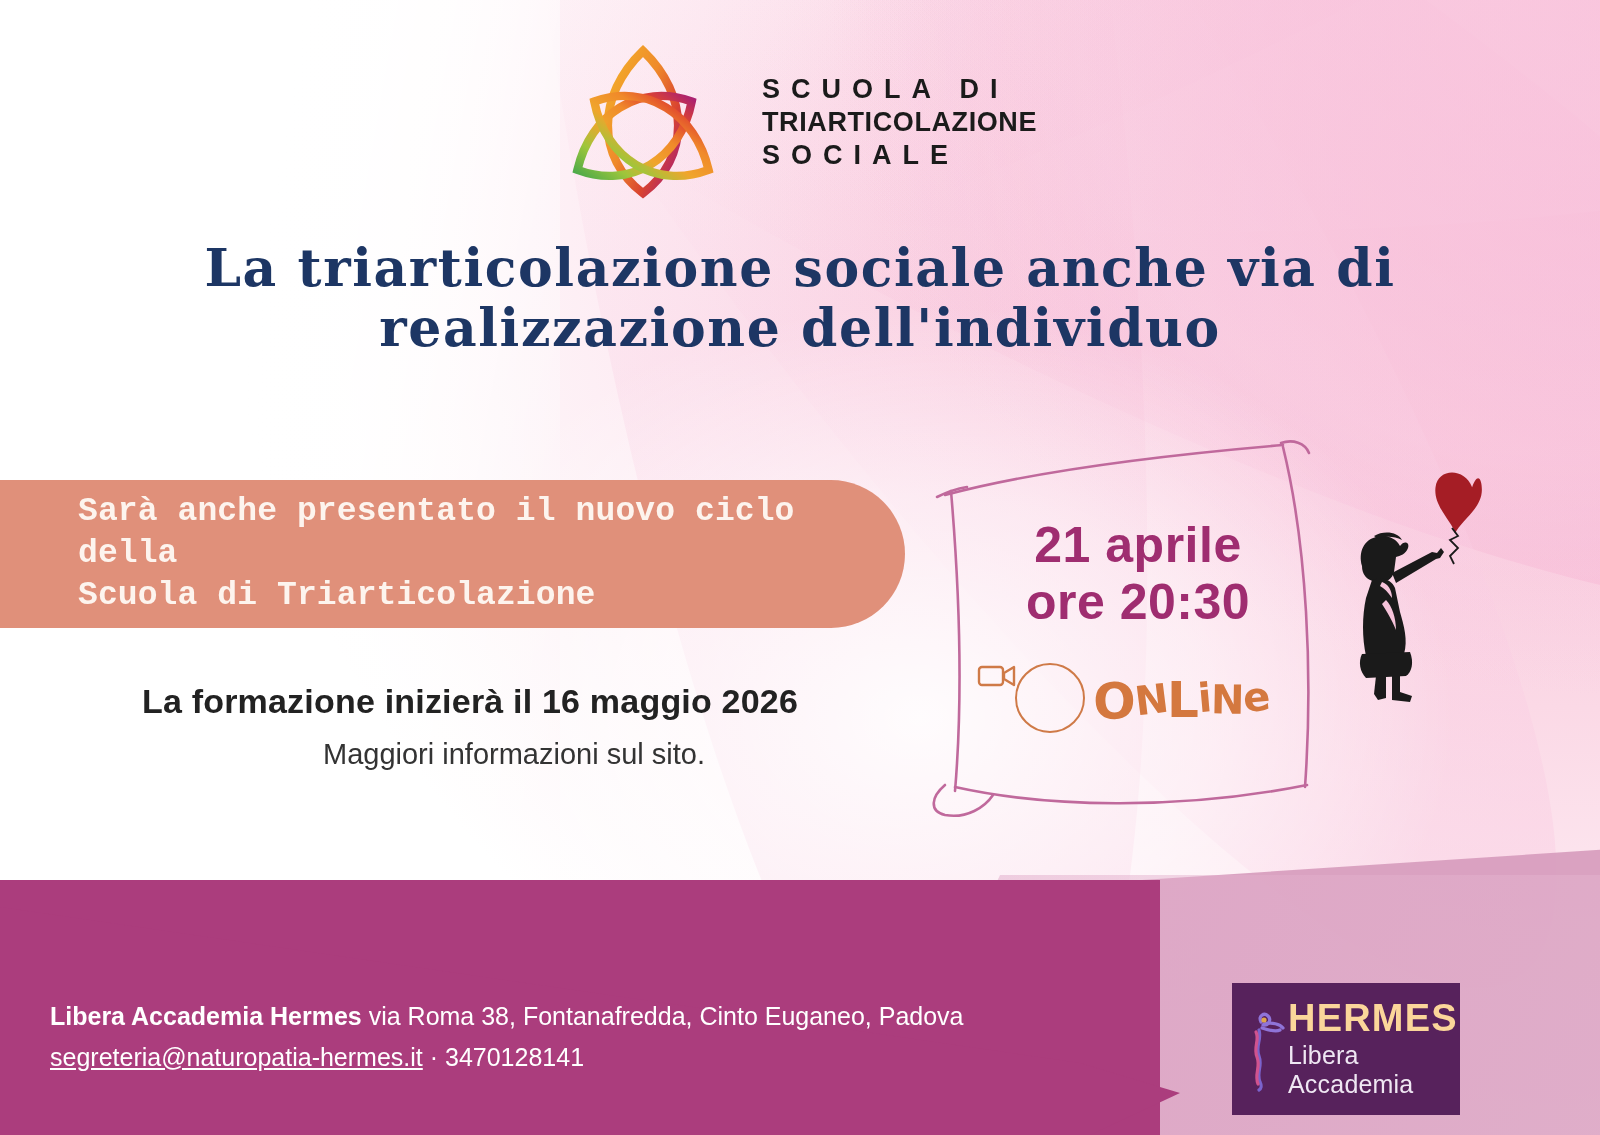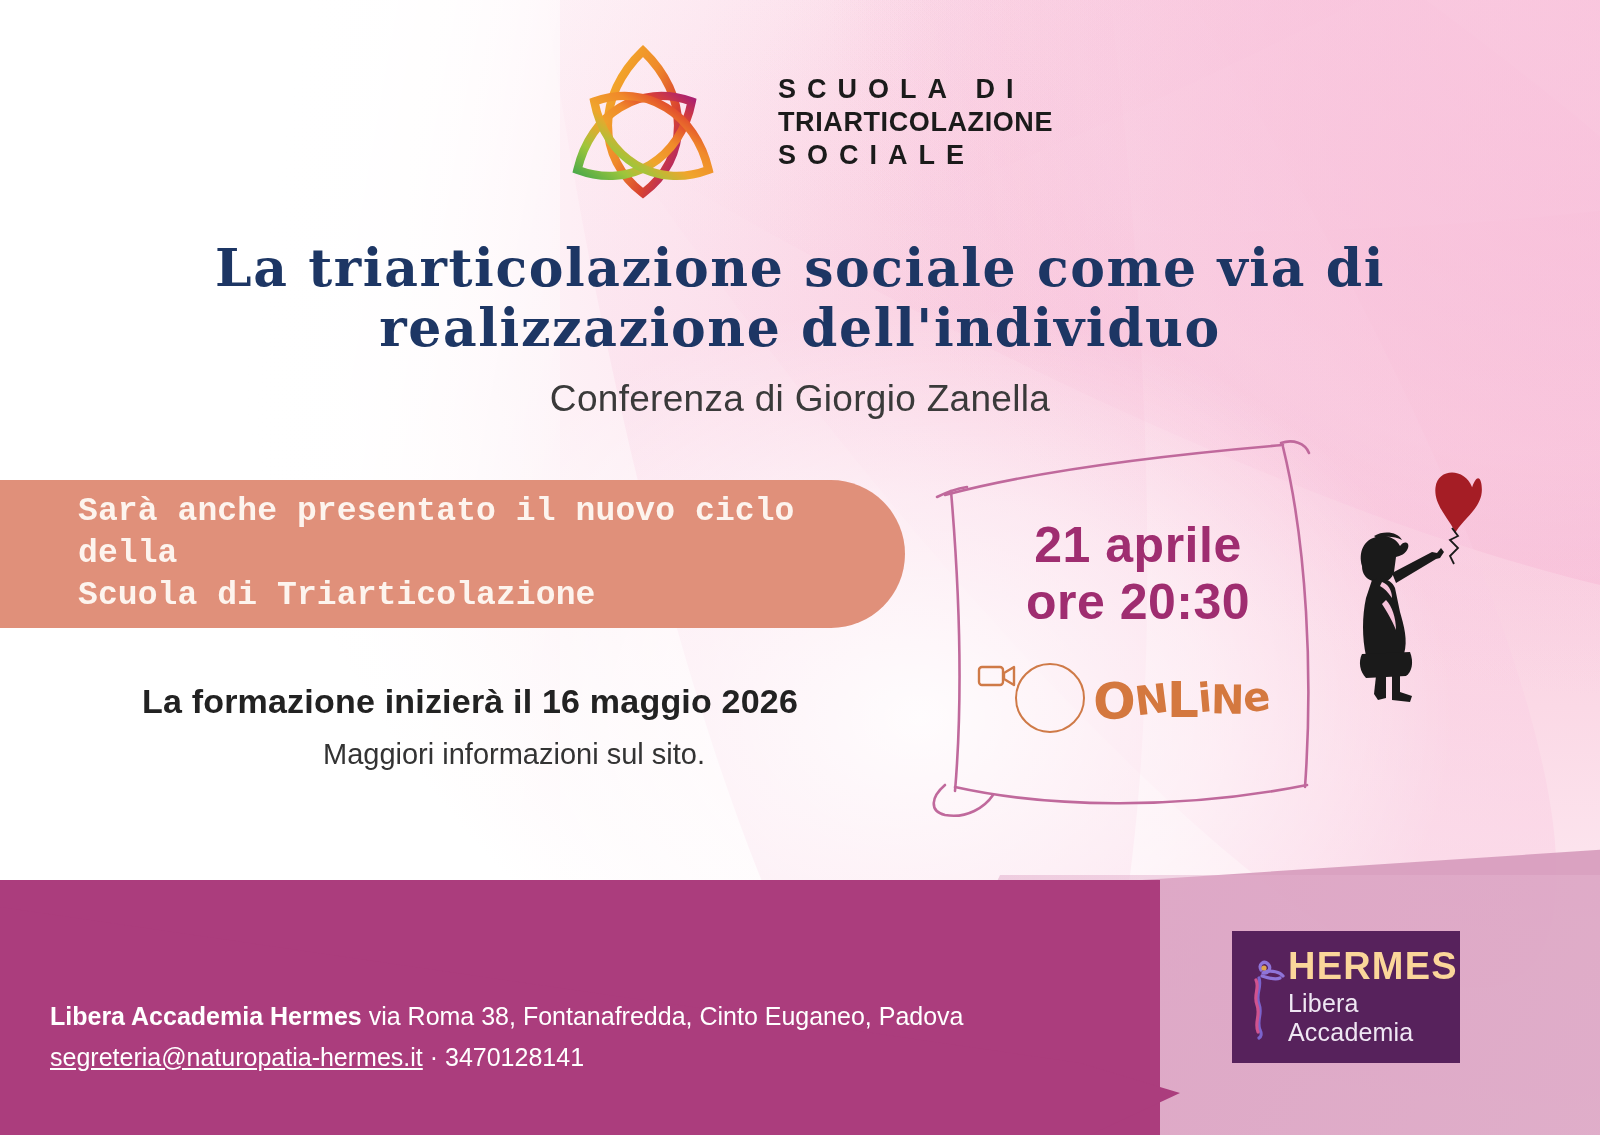--- a/index.html
+++ b/index.html
@@ -66,21 +66,21 @@
     position:absolute;left:0;bottom:0;width:1180px;height:300px;
     background:#ab3d7d;
     clip-path:polygon(0 100%, 0 24%, 1080px 76%, 1180px 86%, 1090px 100%);
   }
   .foot-dark-b{
     position:absolute;left:0;bottom:0;width:1160px;height:255px;
     background:#ab3d7d;
   }
 
   
-  .logo-wrap{position:absolute;left:548px;top:30px;width:470px;height:185px;display:flex;align-items:center;gap:40px;}
+  .logo-wrap{position:absolute;left:548px;top:30px;width:470px;height:185px;display:flex;align-items:center;gap:24px;}
   .tri{width:190px;height:178px;flex:0 0 auto;}
   .logo-text{display:flex;flex-direction:column;justify-content:center;color:#1b1b1b;}
   .logo-l1,.logo-l3{font-size:27px;font-weight:700;letter-spacing:11px;line-height:1.22;}
   .logo-l2{font-size:27px;font-weight:700;letter-spacing:0.6px;line-height:1.22;}
 
   
   .title{
     position:absolute;left:60px;top:238px;width:1480px;
     text-align:center;
     color:#1d3664;
@@ -152,21 +152,21 @@
   .foot-text{
     position:absolute;left:50px;bottom:58px;width:1060px;
     color:#ffffff;font-size:25px;line-height:1.62;
   }
   .foot-text .b{font-weight:700;}
   .foot-text .u{text-decoration:underline;}
   .foot-text div{white-space:nowrap;}
 
   
   .hermes{
-    position:absolute;left:1232px;top:931px;width:228px;height:132px;
+    position:absolute;left:1232px;top:983px;width:228px;height:132px;
     background:#57225c;
     display:flex;align-items:center;padding-left:14px;box-sizing:border-box;
   }
   .hermes-sym{width:40px;height:86px;flex:0 0 auto;}
   .hermes-txt{margin-left:2px;display:flex;flex-direction:column;}
   .hermes-name{
     font-size:38px;font-weight:700;color:#fbd69a;letter-spacing:1.2px;line-height:1;
     font-family:"Liberation Sans",sans-serif;
   }
   .hermes-tag{font-size:25px;color:#efe7f3;letter-spacing:0.2px;margin-top:4px;}
@@ -221,24 +221,23 @@
       </g>
     </svg>
     <div class="logo-text">
       <div class="logo-l1">SCUOLA DI</div>
       <div class="logo-l2">TRIARTICOLAZIONE</div>
       <div class="logo-l3">SOCIALE</div>
     </div>
   </div>
 
   <div class="title">
-    <span>La triarticolazione sociale come via di</span>
+    <span>La triarticolazione sociale anche via di</span>
     <span>realizzazione dell'individuo</span>
   </div>
-  <div class="subtitle">Conferenza di Giorgio Zanella</div>
 
   <div class="banner">
     <div class="banner-text">
       <span>Sarà anche presentato il nuovo ciclo della</span>
       <span>Scuola di Triarticolazione</span>
     </div>
   </div>
 
   <div class="form-line">La formazione inizierà il 16 maggio 2026</div>
   <div class="form-sub">Maggiori informazioni sul sito.</div>

